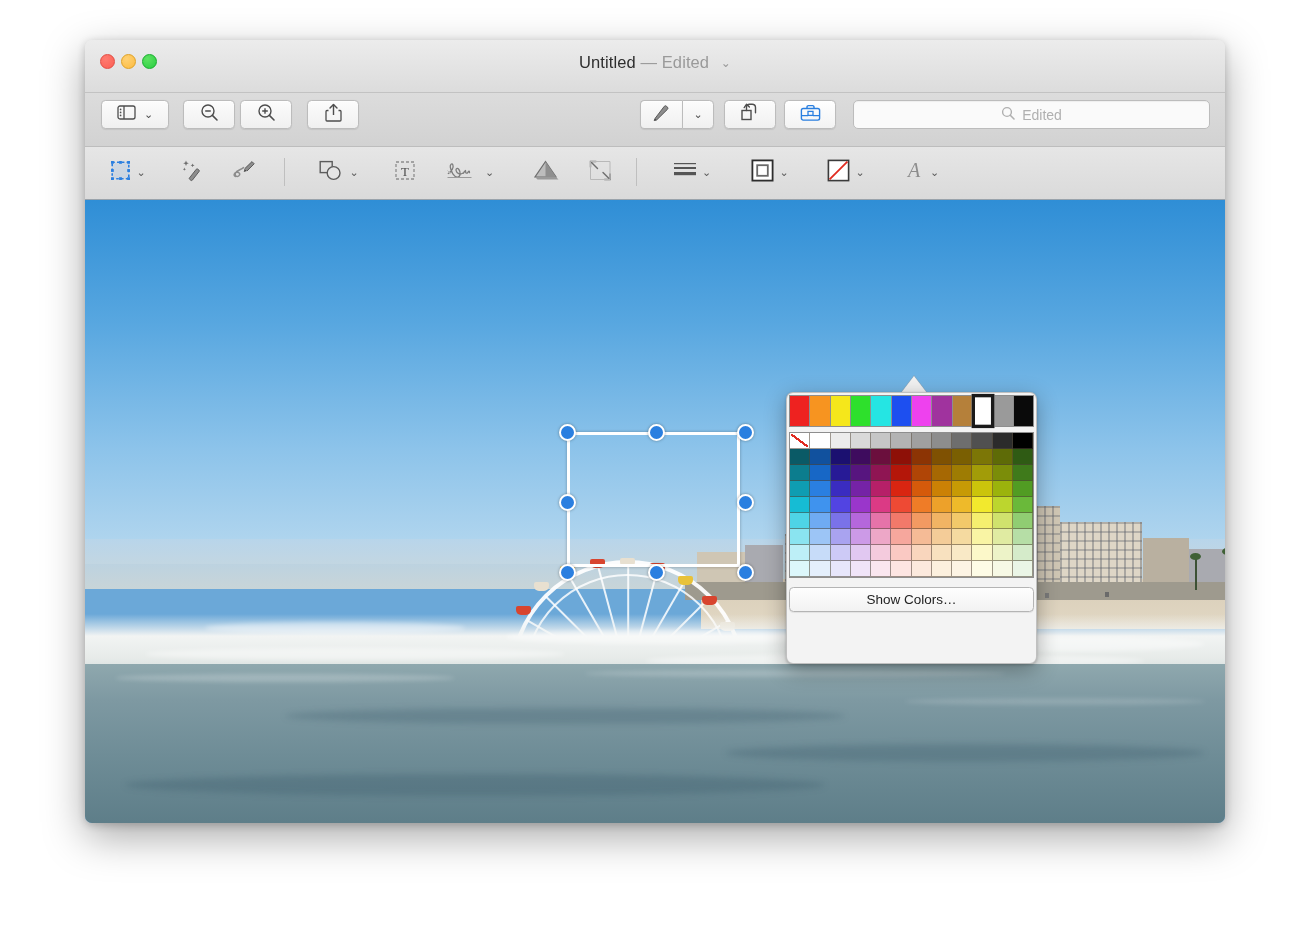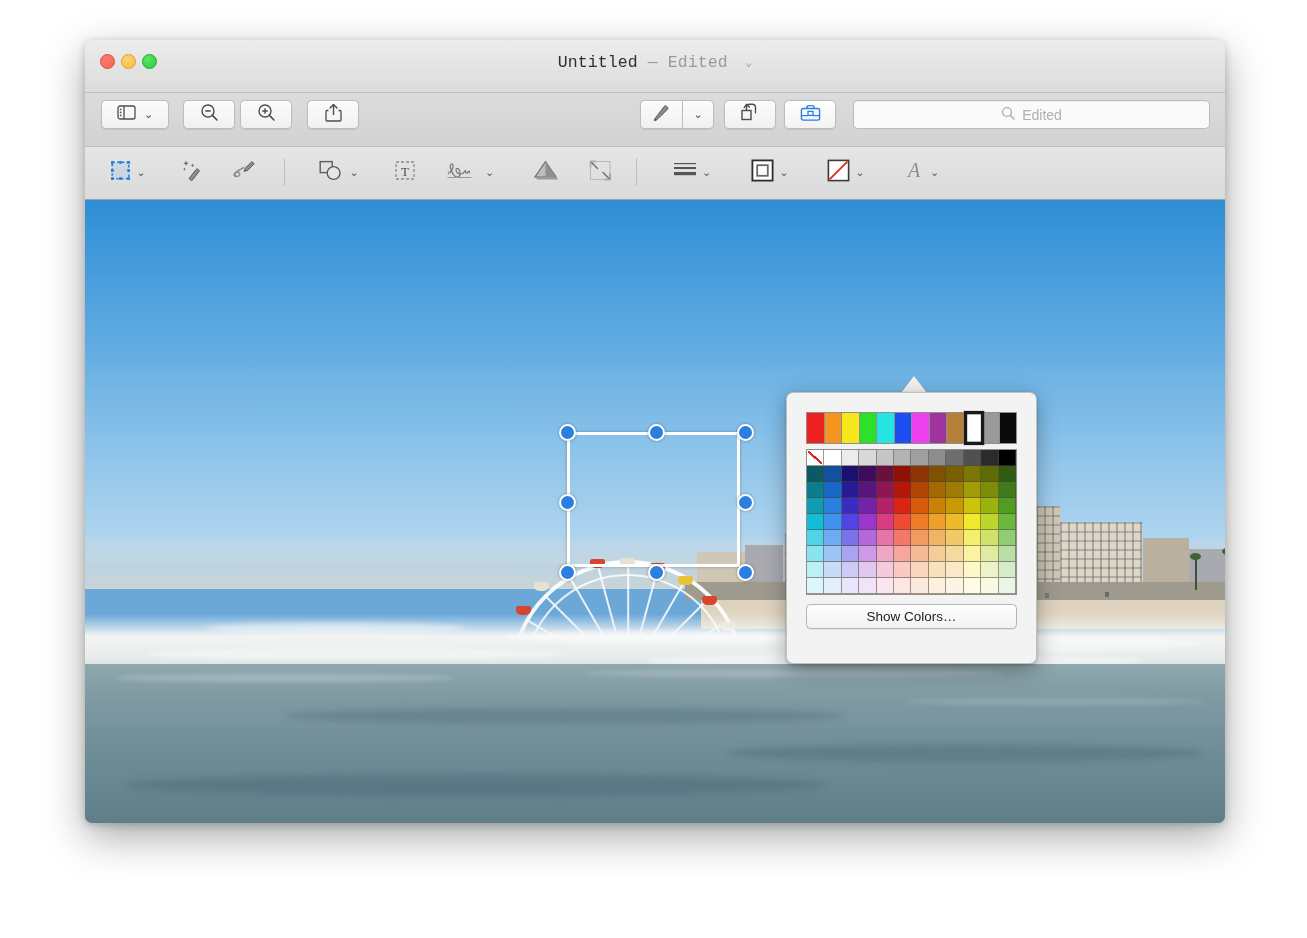--- a/index.html
+++ b/index.html
@@ -8,21 +8,21 @@
 
   
   #window{position:absolute;left:85px;top:40px;width:1140px;height:783px;
           border-radius:7px;background:#ececec;
           box-shadow:0 14px 42px rgba(0,0,0,.34),0 2px 8px rgba(0,0,0,.20);
           overflow:hidden;}
 
   
   #titlebar{position:relative;height:52px;
             background:linear-gradient(to bottom,#ececec 0%,#dcdcdc 100%);
-            border-bottom:1px solid #c2c2c2;font-family:Liberation Mono, monospace;}
+            border-bottom:1px solid #c2c2c2;}
   .traffic{position:absolute;top:14px;width:13px;height:13px;border-radius:50%;}
   #tl-close{left:15px;background:radial-gradient(circle at 35% 30%,#ff7b70,#fb5f54);
             border:.5px solid #e24b41;}
   #tl-min{left:36px;background:radial-gradient(circle at 35% 30%,#ffd174,#fcbb40);
           border:.5px solid #dfa123;}
   #tl-max{left:57px;background:radial-gradient(circle at 35% 30%,#5fe362,#28cd41);
           border:.5px solid #16ad2b;}
   #title-wrap{position:absolute;left:0;right:0;top:13px;text-align:center;
               font-size:16.5px;color:#3b3b3b;letter-spacing:.1px;}
   #title-wrap .doc{color:#2f2f2f;}
@@ -139,21 +139,21 @@
            box-shadow:0 0 3px rgba(0,0,0,.28);}
   .handle{position:absolute;width:17px;height:17px;border-radius:50%;
           background:#2a7fe0;border:2.6px solid #ffffff;box-sizing:border-box;
           box-shadow:0 0 3px rgba(0,0,0,.35);}
 
   
   #popover{position:absolute;left:701px;top:192px;width:251px;height:272px;
            background:#f3f3f3;border-radius:7px;
            border:1px solid rgba(150,150,150,.55);
            box-shadow:0 6px 22px rgba(0,0,0,.32),0 1px 3px rgba(0,0,0,.2);
-           box-sizing:border-box;padding:19px;}
+           box-sizing:border-box;padding:2px;}
   #pop-arrow{position:absolute;left:816px;top:176px;width:0;height:0;
              border-left:13px solid transparent;border-right:13px solid transparent;
              border-bottom:17px solid #f3f3f3;
              filter:drop-shadow(0 -1px 0 rgba(150,150,150,.5));}
   .swatch-row{display:flex;border:1px solid #8e8e8e;box-sizing:border-box;}
   #row-primary{height:32px;}
   #row-primary .sw{flex:1;border-right:1px solid #8e8e8e;box-sizing:border-box;}
   #row-primary .sw:last-child{border-right:none;}
   #row-primary .sw.sel{outline:3px solid #1a1a1a;outline-offset:-3px;z-index:2;
                        transform:scale(1.14);box-shadow:0 0 0 1px #fff inset;}

